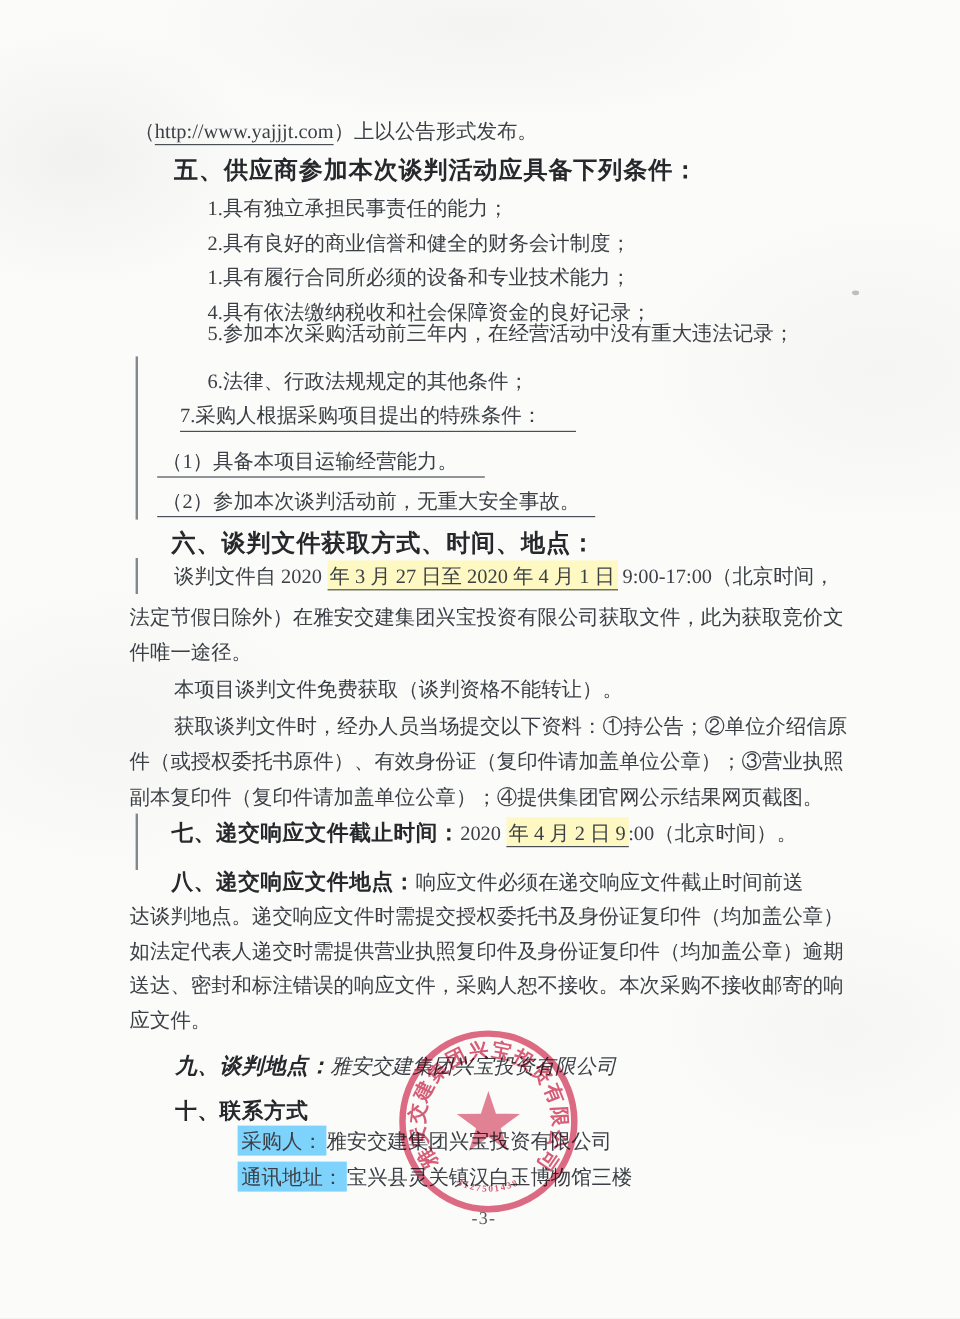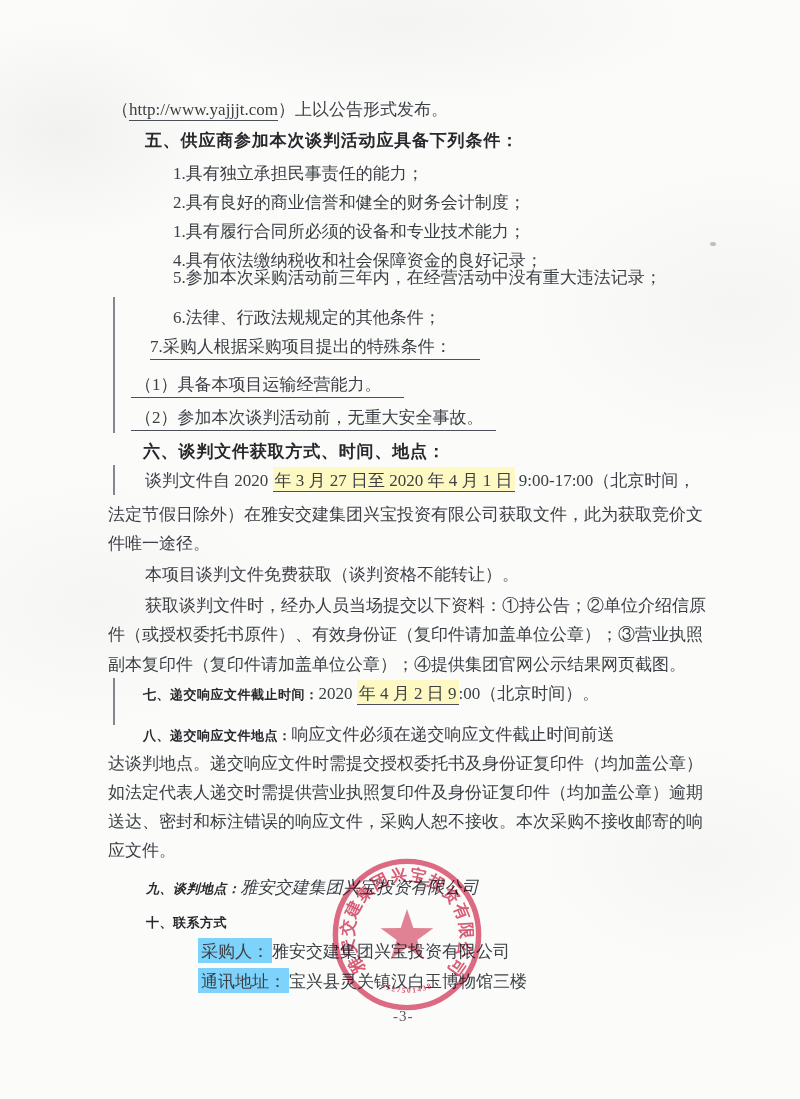--- a/index.html
+++ b/index.html
@@ -11,22 +11,22 @@
   .paper::before{
     content:"";position:absolute;inset:0;pointer-events:none;
     background:
       radial-gradient(220px 160px at 8% 12%, rgba(190,190,188,.16), transparent 70%),
       radial-gradient(300px 200px at 92% 28%, rgba(200,200,198,.12), transparent 70%),
       radial-gradient(260px 180px at 12% 55%, rgba(195,195,193,.10), transparent 70%),
       radial-gradient(240px 160px at 88% 78%, rgba(200,200,196,.10), transparent 70%),
       radial-gradient(420px 120px at 50% 2%, rgba(192,192,190,.12), transparent 70%);
   }
   .ln{position:absolute;font-size:17px;color:#3c4046;white-space:nowrap;line-height:1.25;}
-  .h{font-weight:bold;font-size:17px;color:#26282c;letter-spacing:.8px;}
-  .hin{font-weight:bold;font-size:13px;color:#26282c;letter-spacing:.5px;}
+  .h{font-weight:bold;font-size:20px;color:#26282c;letter-spacing:.8px;}
+  .hin{font-weight:bold;font-size:18px;color:#26282c;letter-spacing:.5px;}
   .u{border-bottom:1.4px solid #4a4f58;padding-bottom:1px;}
   .ul{border-bottom:1.5px solid #4a4f58;padding-bottom:3px;}
   .hl{background:#fef9c3;padding:4px 2px 1px 2px;border-bottom:1.6px solid #494e57;}
   .hlabel{background:#7dd3fc;padding:4px 3px 2px 3px;}
   .pagenum{position:absolute;left:393px;top:1008px;font-size:15px;color:#55585e;letter-spacing:1px;}
   .fold{position:absolute;width:1.5px;background:rgba(90,96,108,.75);left:113px;}
   .speck{position:absolute;background:rgba(130,134,140,.5);border-radius:50%;}
   .seal{position:absolute;left:330px;top:856px;width:154px;height:157px;
         mix-blend-mode:multiply;opacity:.92;}
   .seal text{font-family:"Liberation Serif","DejaVu Serif",serif;font-weight:bold;}

